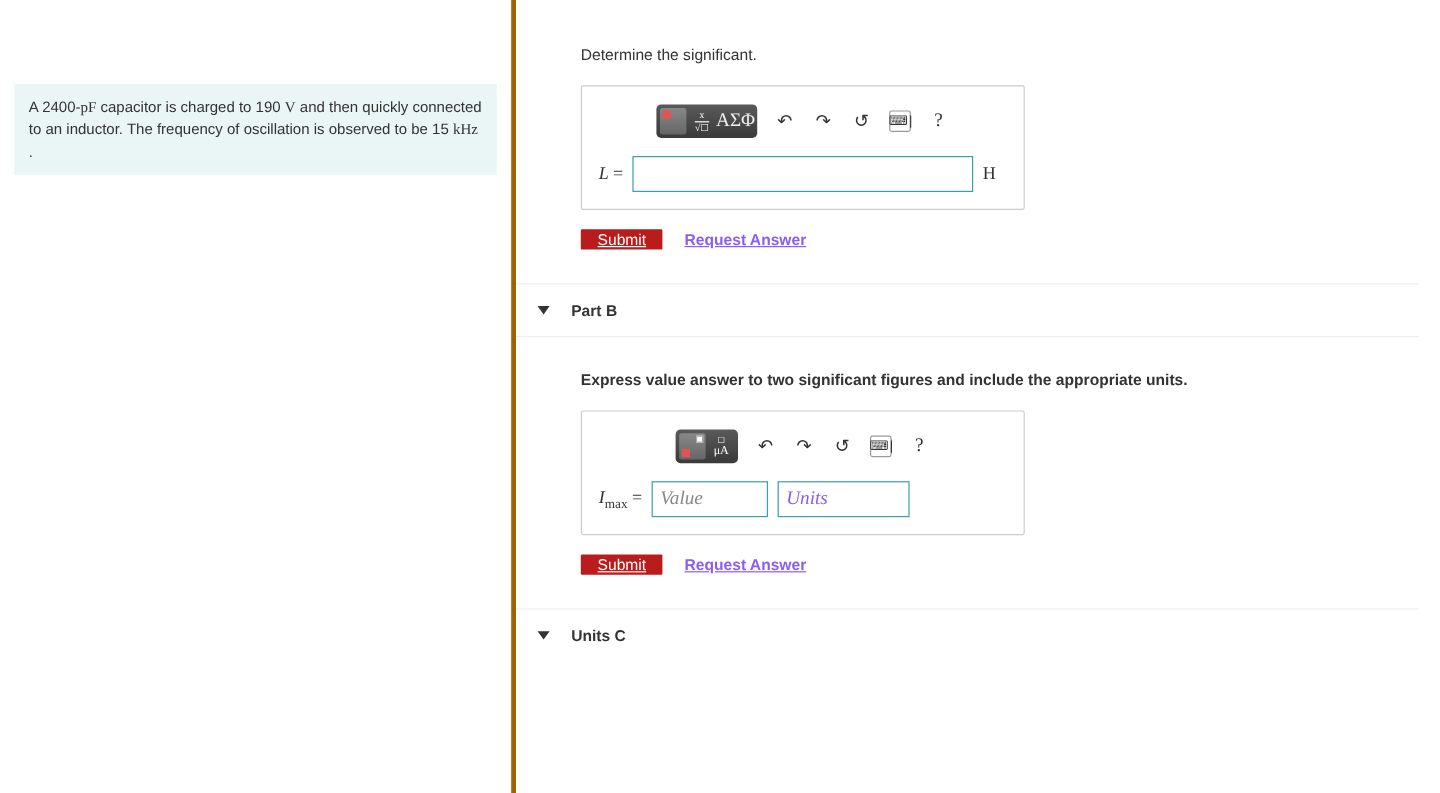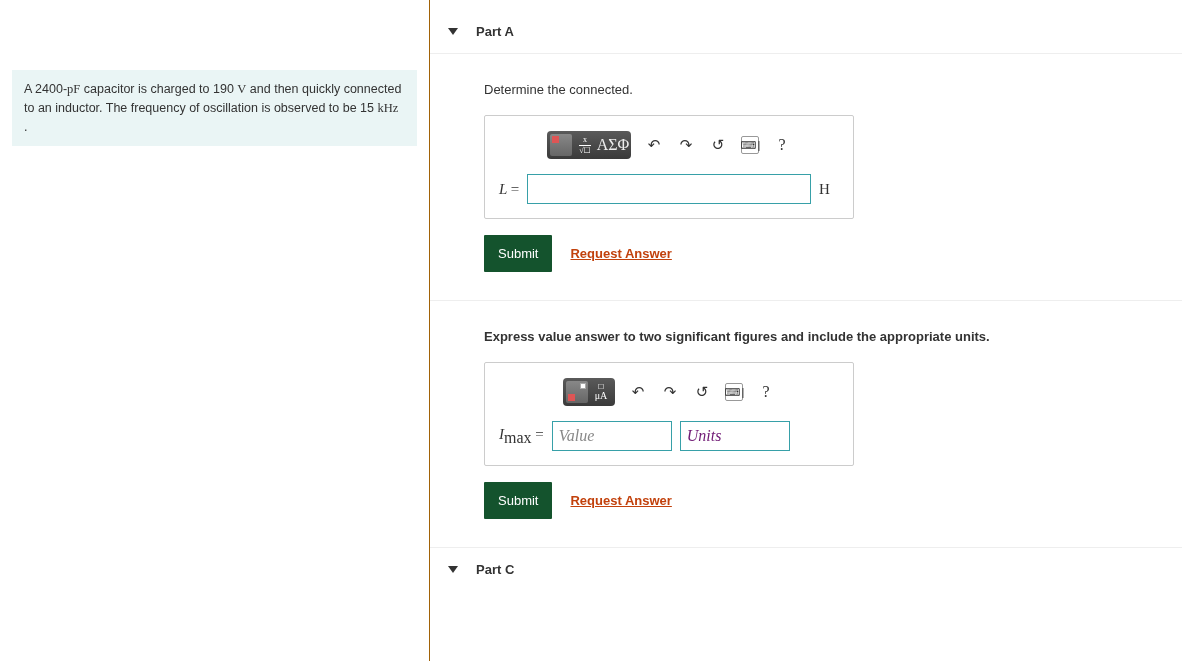--- a/index.html
+++ b/index.html
@@ -9,21 +9,21 @@
     color: #333;
     background: #fff;
     display: flex;
     width: 1200px;
     height: 661px;
     overflow: hidden;
   }
   .left-col {
     width: 430px;
     padding: 70px 12px 12px 12px;
-    border-right: 1px solid #a16207;
+    border-right: 4px solid #a16207;
     flex-shrink: 0;
   }
   .problem-box {
     background: #eaf5f5;
     padding: 10px 12px;
     line-height: 1.5;
     font-size: 12.5px;
   }
   .problem-box .unit {
     font-family: "Times New Roman", serif;
@@ -123,21 +123,21 @@
     display: flex;
     align-items: center;
     gap: 8px;
   }
   .var-label {
     font-family: "Times New Roman", serif;
     font-style: italic;
     font-size: 15px;
     white-space: nowrap;
   }
-  .var-label .sub { font-size: 16px; font-style: normal; vertical-align: sub; }
+  .var-label .sub { font-size: 11px; font-style: normal; vertical-align: sub; }
   .var-eq { font-style: normal; }
   .ans-input {
     flex: 1;
     height: 30px;
     border: 1px solid #37a0a8;
     padding: 4px 6px;
     font-family: "Times New Roman", serif;
     font-size: 16px;
     font-style: italic;
     color: #888;
@@ -154,42 +154,43 @@
     text-align: left;
   }
   .units-box {
     width: 110px;
     height: 30px;
     border: 1px solid #37a0a8;
     padding: 4px 6px;
     font-family: "Times New Roman", serif;
     font-size: 16px;
     font-style: italic;
-    color: #701a75;
+    color: #8b5cf6;
     background: #fff;
     display: flex;
     align-items: center;
   }
   .action-row {
     margin-top: 16px;
     display: flex;
     align-items: center;
     gap: 18px;
   }
   .submit-btn {
-    background: #14532d;
+    background: #b91c1c;
     color: #fff;
     border: none;
-    padding: 11px 14px;
+    padding: 1px 14px;
     font-size: 13px;
     cursor: pointer;
     border-radius: 1px;
+    text-decoration: underline;
   }
   .req-answer {
-    color: #c2410c;
+    color: #8b5cf6;
     text-decoration: underline;
     font-size: 13px;
     font-weight: 600;
     cursor: pointer;
   }
   .part-c-body { padding-bottom: 4px; border-bottom: none; }
   
   
   .tb-template {
     background: linear-gradient(#888,#666);
@@ -206,26 +207,22 @@
 <body>
 
 <div class="left-col">
   <div class="problem-box">
     <span>A 2400-</span><span class="unit">pF</span><span> capacitor is charged to 190 </span><span class="unit">V</span><span> and then quickly connected to an inductor. The frequency of oscillation is observed to be 15 </span><span class="unit">kHz</span><span> .</span>
   </div>
 </div>
 
 <div class="right-col">
 
-  <div class="part-header">
-    <span class="caret"></span>
-    <span class="part-title">Part A</span>
-  </div>
   <div class="part-body">
-    <div class="prompt-line">Determine the connected.</div>
+    <div class="prompt-line">Determine the significant.</div>
 
     <div class="answer-box">
       <div class="toolbar">
         <div class="tool-dark">
           <div class="tool-btn">
             <div class="tb-template">
                 <div class="tb-square" style="top:2px;left:2px"></div>
               </div>
           </div>
           <div class="tool-btn">
@@ -251,20 +248,24 @@
         <span class="unit-suffix">H</span>
       </div>
     </div>
 
     <div class="action-row">
       <button class="submit-btn">Submit</button>
       <a class="req-answer">Request Answer</a>
     </div>
   </div>
 
+  <div class="part-header">
+    <span class="caret"></span>
+    <span class="part-title">Part B</span>
+  </div>
   <div class="part-body">
     <div class="prompt-bold">Express value answer to two significant figures and include the appropriate units.</div>
 
     <div class="answer-box">
       <div class="toolbar">
         <div class="tool-dark">
           <div class="tool-btn">
             <div class="tb-template">
                 <div class="tb-square" style="bottom:2px;left:2px"></div>
                 <div class="tb-square" style="top:2px;right:2px;background:#fff;border:1px solid #aaa;width:6px;height:6px"></div>
@@ -280,31 +281,31 @@
         <div class="tool-light">
           <span class="icon-btn">↶</span>
           <span class="icon-btn">↷</span>
           <span class="icon-btn">↺</span>
           <span class="icon-btn kbd-icon">⌨&nbsp;|</span>
           <span class="icon-btn help-q">?</span>
         </div>
       </div>
       <div class="input-row">
         <span class="var-label"><span>I</span><span class="sub">max</span> <span class="var-eq">=</span></span>
-        <input class="ans-input" type="text" style="width: 120px; flex: 0 0 auto;" placeholder="Value">
+        <input class="ans-input" type="text" style="width: 97px; flex: 0 0 auto;" placeholder="Value">
         <div class="units-box">
             <span>Units</span>
           </div>
       </div>
     </div>
 
     <div class="action-row">
       <button class="submit-btn">Submit</button>
       <a class="req-answer">Request Answer</a>
     </div>
   </div>
 
   <div class="part-header part-c-body">
     <span class="caret"></span>
-    <span class="part-title">Part C</span>
+    <span class="part-title">Units C</span>
   </div>
 
 </div>
 
 </body></html>

